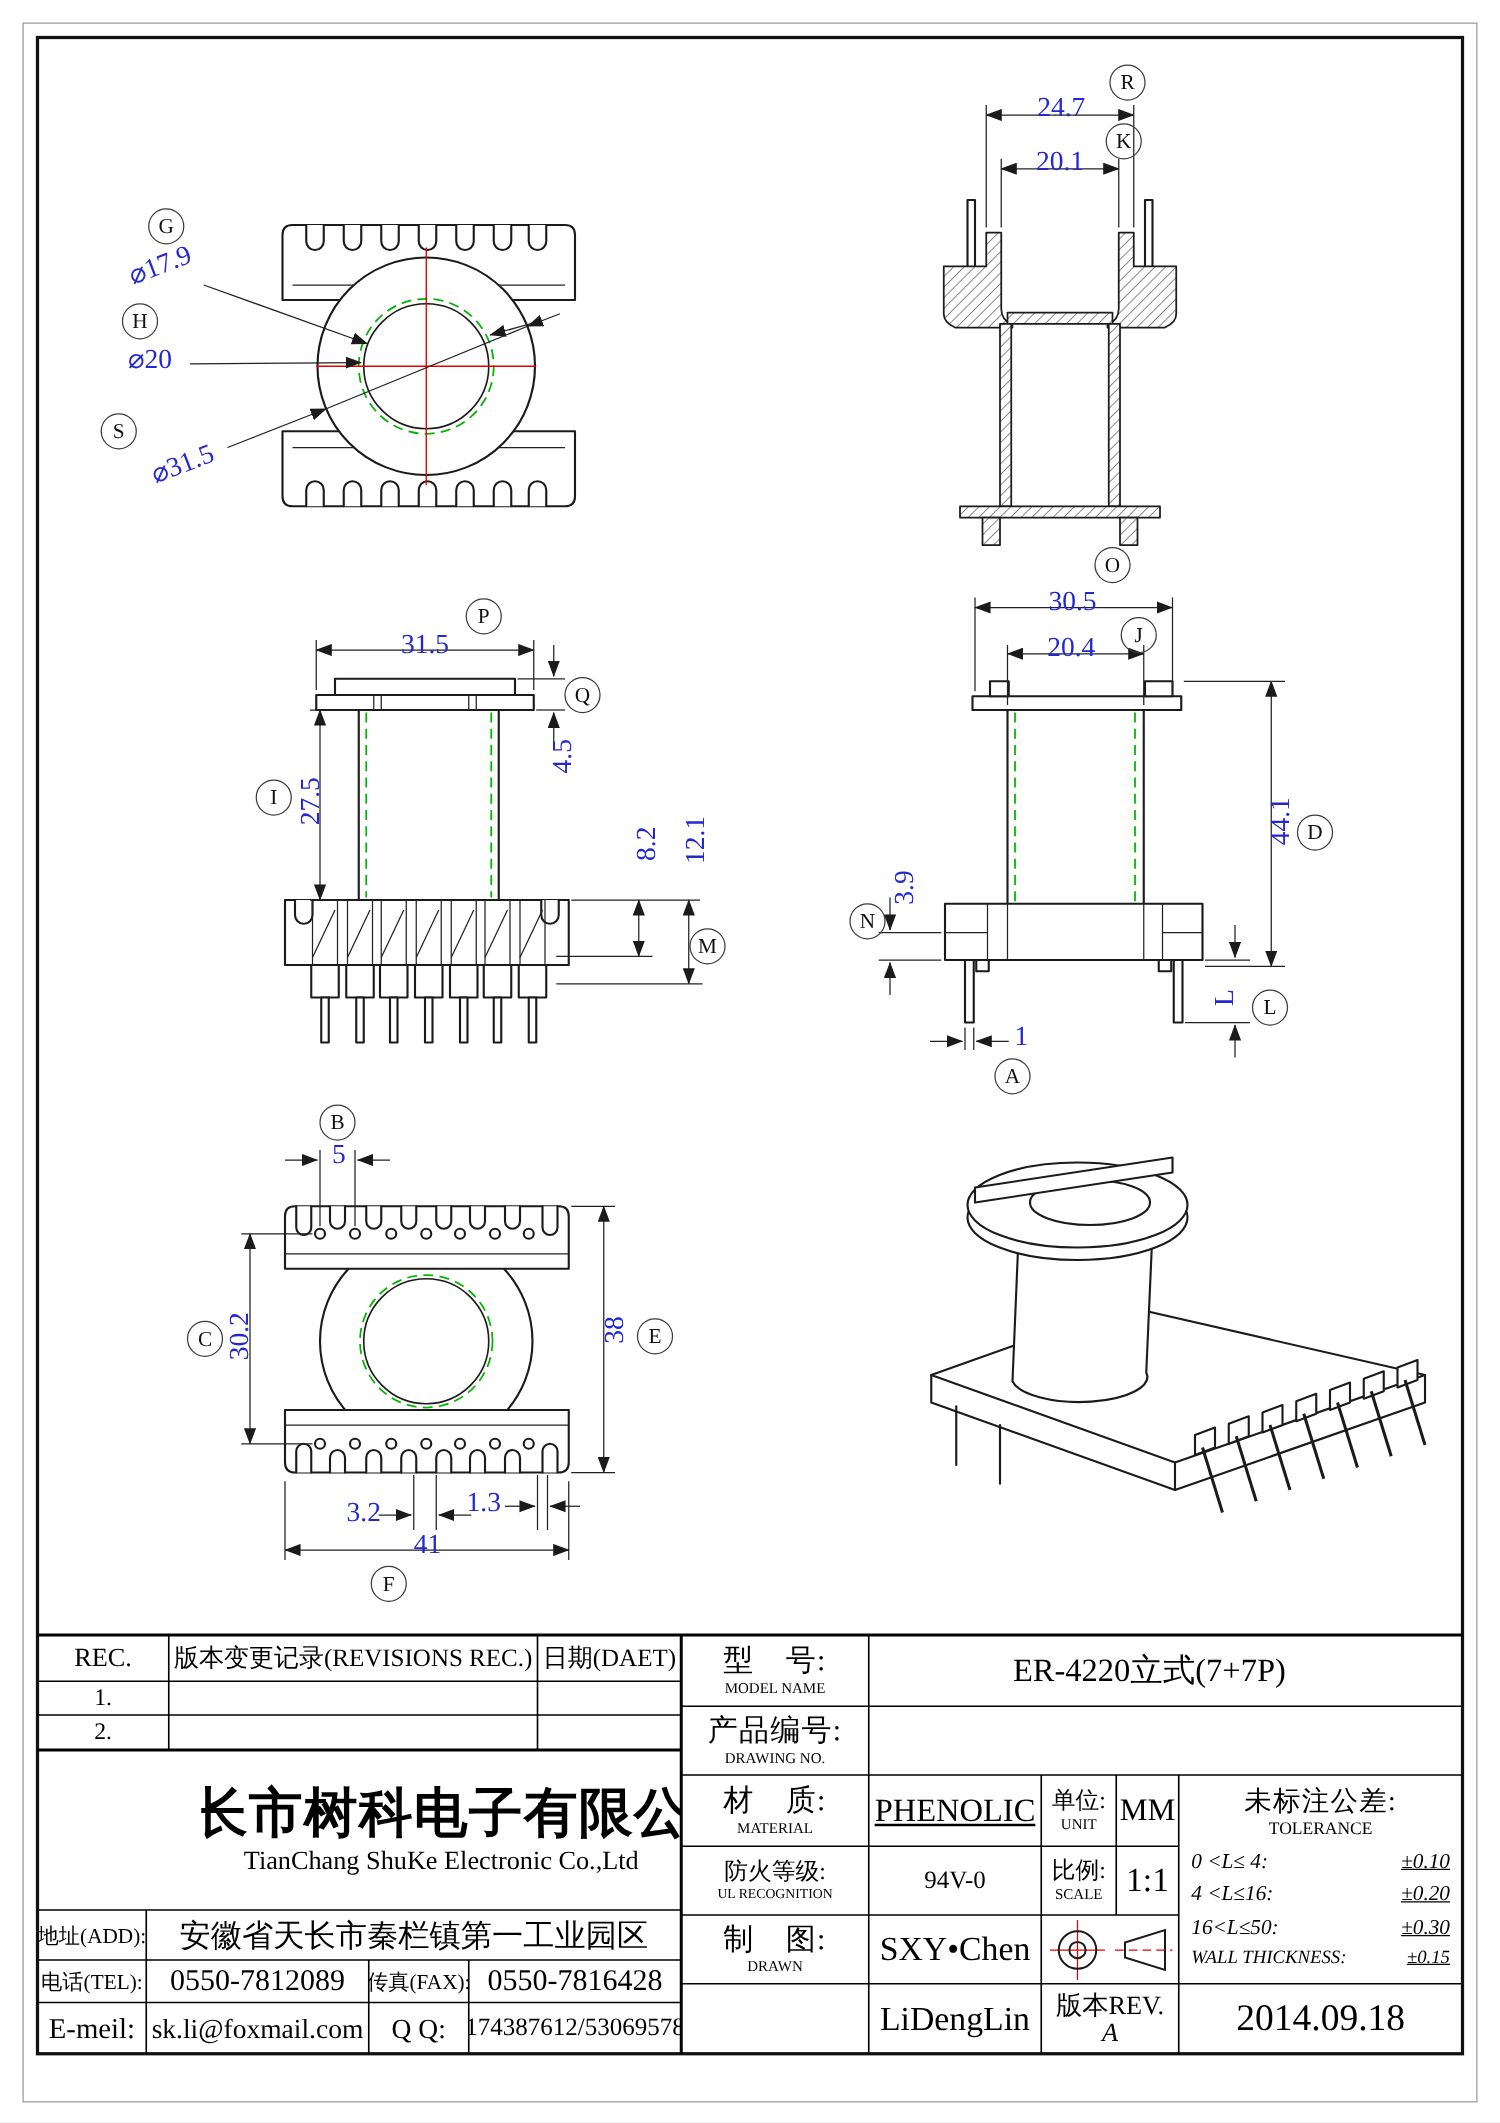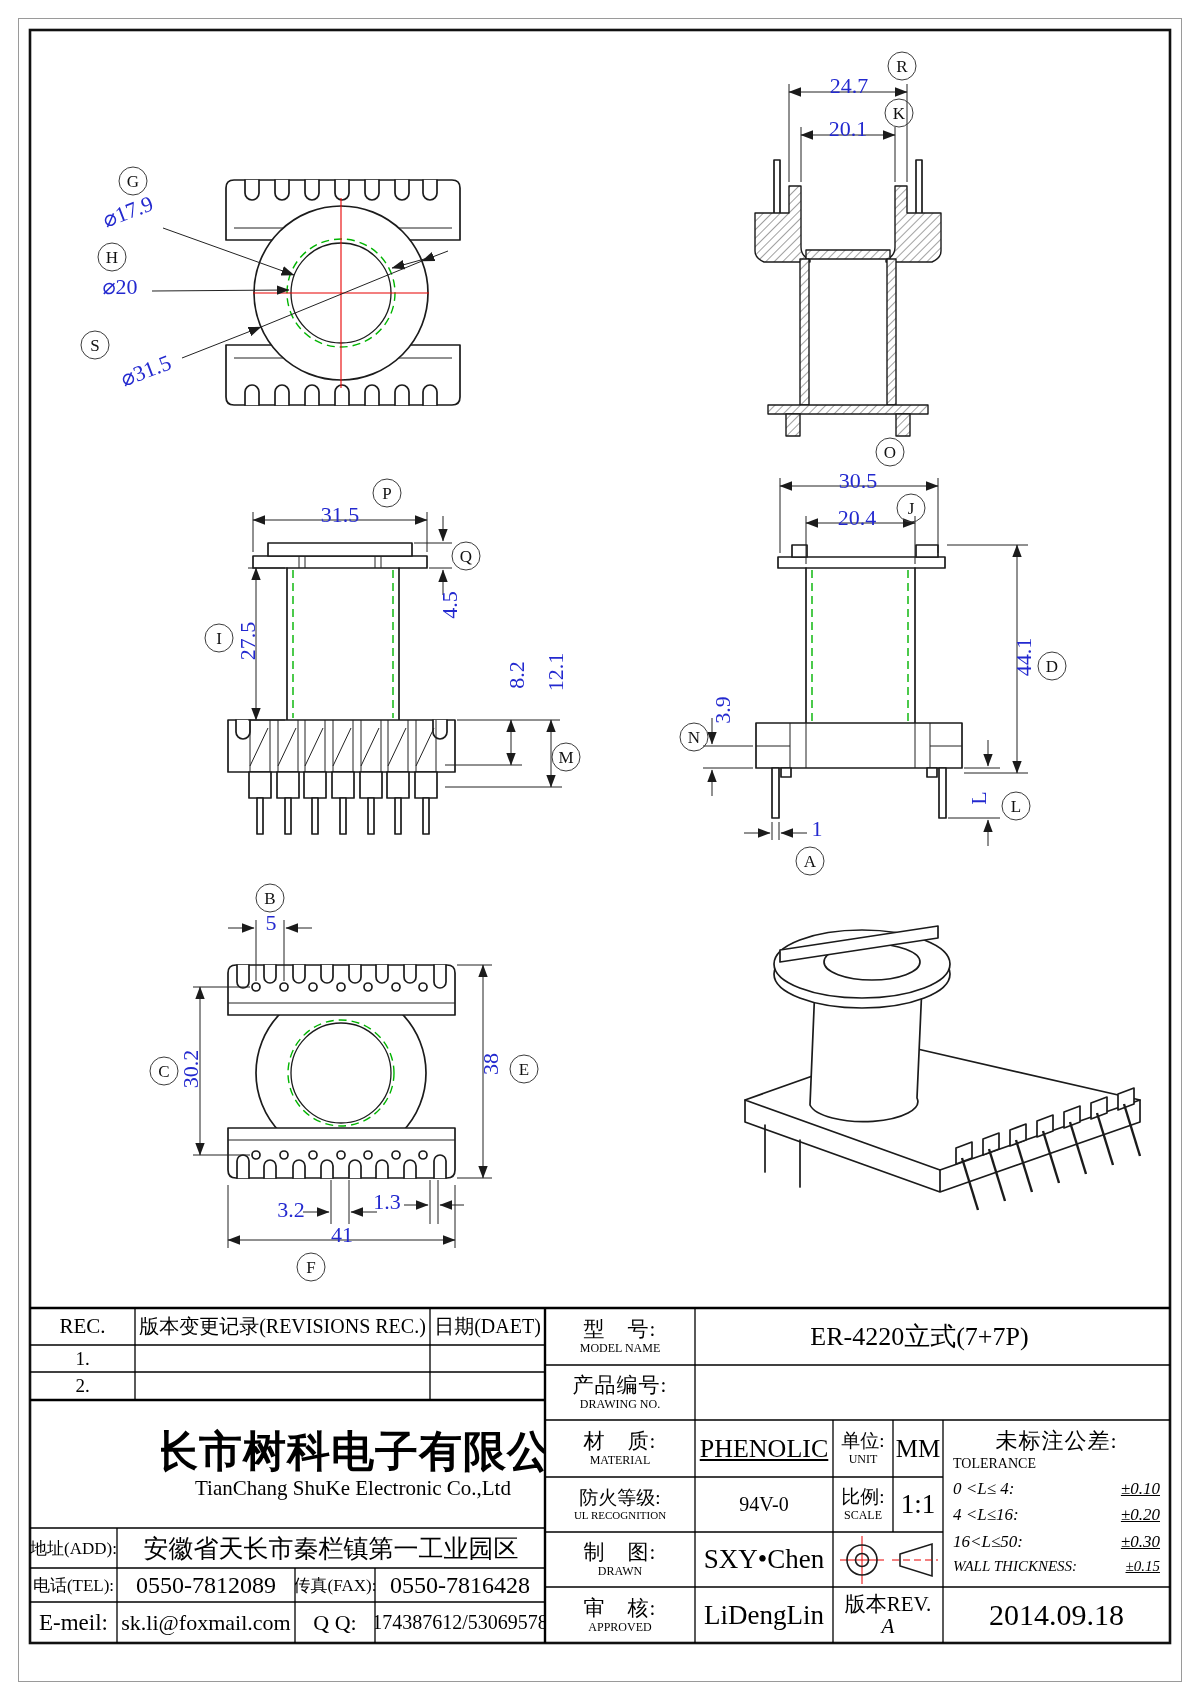--- a/index.html
+++ b/index.html
@@ -14,31 +14,31 @@
   .dim.v{transform:translate(-50%,-50%) rotate(-90deg);}
   .dim.s{transform:translate(-50%,-50%) rotate(-21deg);}
   .ref{position:absolute;width:27px;height:27px;border:1.6px solid #3c3c3c;border-radius:50%;
        display:flex;align-items:center;justify-content:center;background:#fff0;
        font:17px "Liberation Serif",serif;color:#111;transform:translate(-50%,-50%);
        white-space:nowrap;z-index:5;}
   
   .cell{position:absolute;display:flex;align-items:center;justify-content:center;
         color:#000;white-space:nowrap;overflow:hidden;z-index:4;}
   .cell.col{flex-direction:column;line-height:1.05;}
-  .lbl-cn{font-size:21px;letter-spacing:1px;}
+  .lbl-cn{font-size:24px;letter-spacing:1px;}
   .lbl-sub{font-size:12px;margin-top:2px;}
   .big{font-size:26px;text-decoration:underline;}
   .logo-sk{font:900 82px "Liberation Sans","DejaVu Sans",sans-serif;letter-spacing:-14px;
            color:#000;transform:scaleY(.92);}
   .name-cn{font-size:43px;font-weight:600;letter-spacing:1px;}
   .name-en{font-size:21px;margin-top:2px;}
   .tolbox{position:absolute;display:flex;flex-direction:column;align-items:stretch;
           padding:6px 10px 4px 10px;box-sizing:border-box;z-index:4;}
   .tolbox .th{text-align:center;font-size:22px;letter-spacing:1px;}
-  .tolbox .ts{font-size:14px;margin-bottom:4px;}
+  .tolbox .ts{text-align:center;font-size:14px;margin-bottom:4px;}
   .trow{display:flex;justify-content:space-between;font-style:italic;font-size:17px;
         line-height:1.55;}
   .trow .tv{text-decoration:underline;}
 </style>
 </head>
 <body>
 
 <div class="sheet">
   <div class="outer-border"></div>
 
@@ -473,23 +473,19 @@
   <div class="cell" style="left:833px;top:1532px;width:110px;height:55px">
     <svg width="104" height="52" viewBox="0 0 104 52">
       <line x1="26" y1="2" x2="26" y2="50" stroke="#e80000" stroke-width="1"></line>
       <line x1="4" y1="26" x2="48" y2="26" stroke="#e80000" stroke-width="1"></line>
       <circle cx="26" cy="26" r="15" fill="none" stroke="#1b1b1b" stroke-width="1.6"></circle>
       <circle cx="26" cy="26" r="6.5" fill="none" stroke="#1b1b1b" stroke-width="1.6"></circle>
       <path d="M64,20 L96,10 L96,42 L64,32 Z" fill="none" stroke="#1b1b1b" stroke-width="1.6"></path>
       <line x1="56" y1="26" x2="102" y2="26" stroke="#e80000" stroke-width="1" stroke-dasharray="7 4"></line>
     </svg>
   </div>
-  <div class="cell col" style="left:545px;top:1587px;width:150px;height:56px">
-    <span class="lbl-cn">审　核:</span>
-    <span class="lbl-sub">APPROVED</span>
-  </div>
   <div class="cell" style="left:695px;top:1587px;width:138px;height:56px;font-size:27px">LiDengLin</div>
   <div class="cell col" style="left:833px;top:1587px;width:110px;height:56px">
     <span style="font-size:21px">版本REV.</span>
     <span style="font-size:21px;font-style:italic">A</span>
   </div>
   <div class="cell" style="left:943px;top:1587px;width:227px;height:56px;font-size:30px">2014.09.18</div>
 </div>
 
 </body></html>

